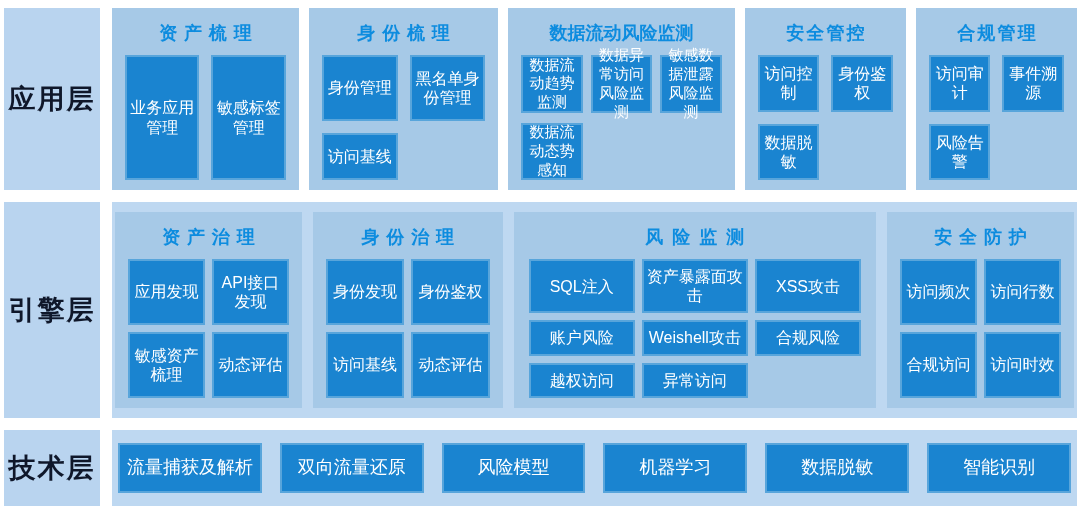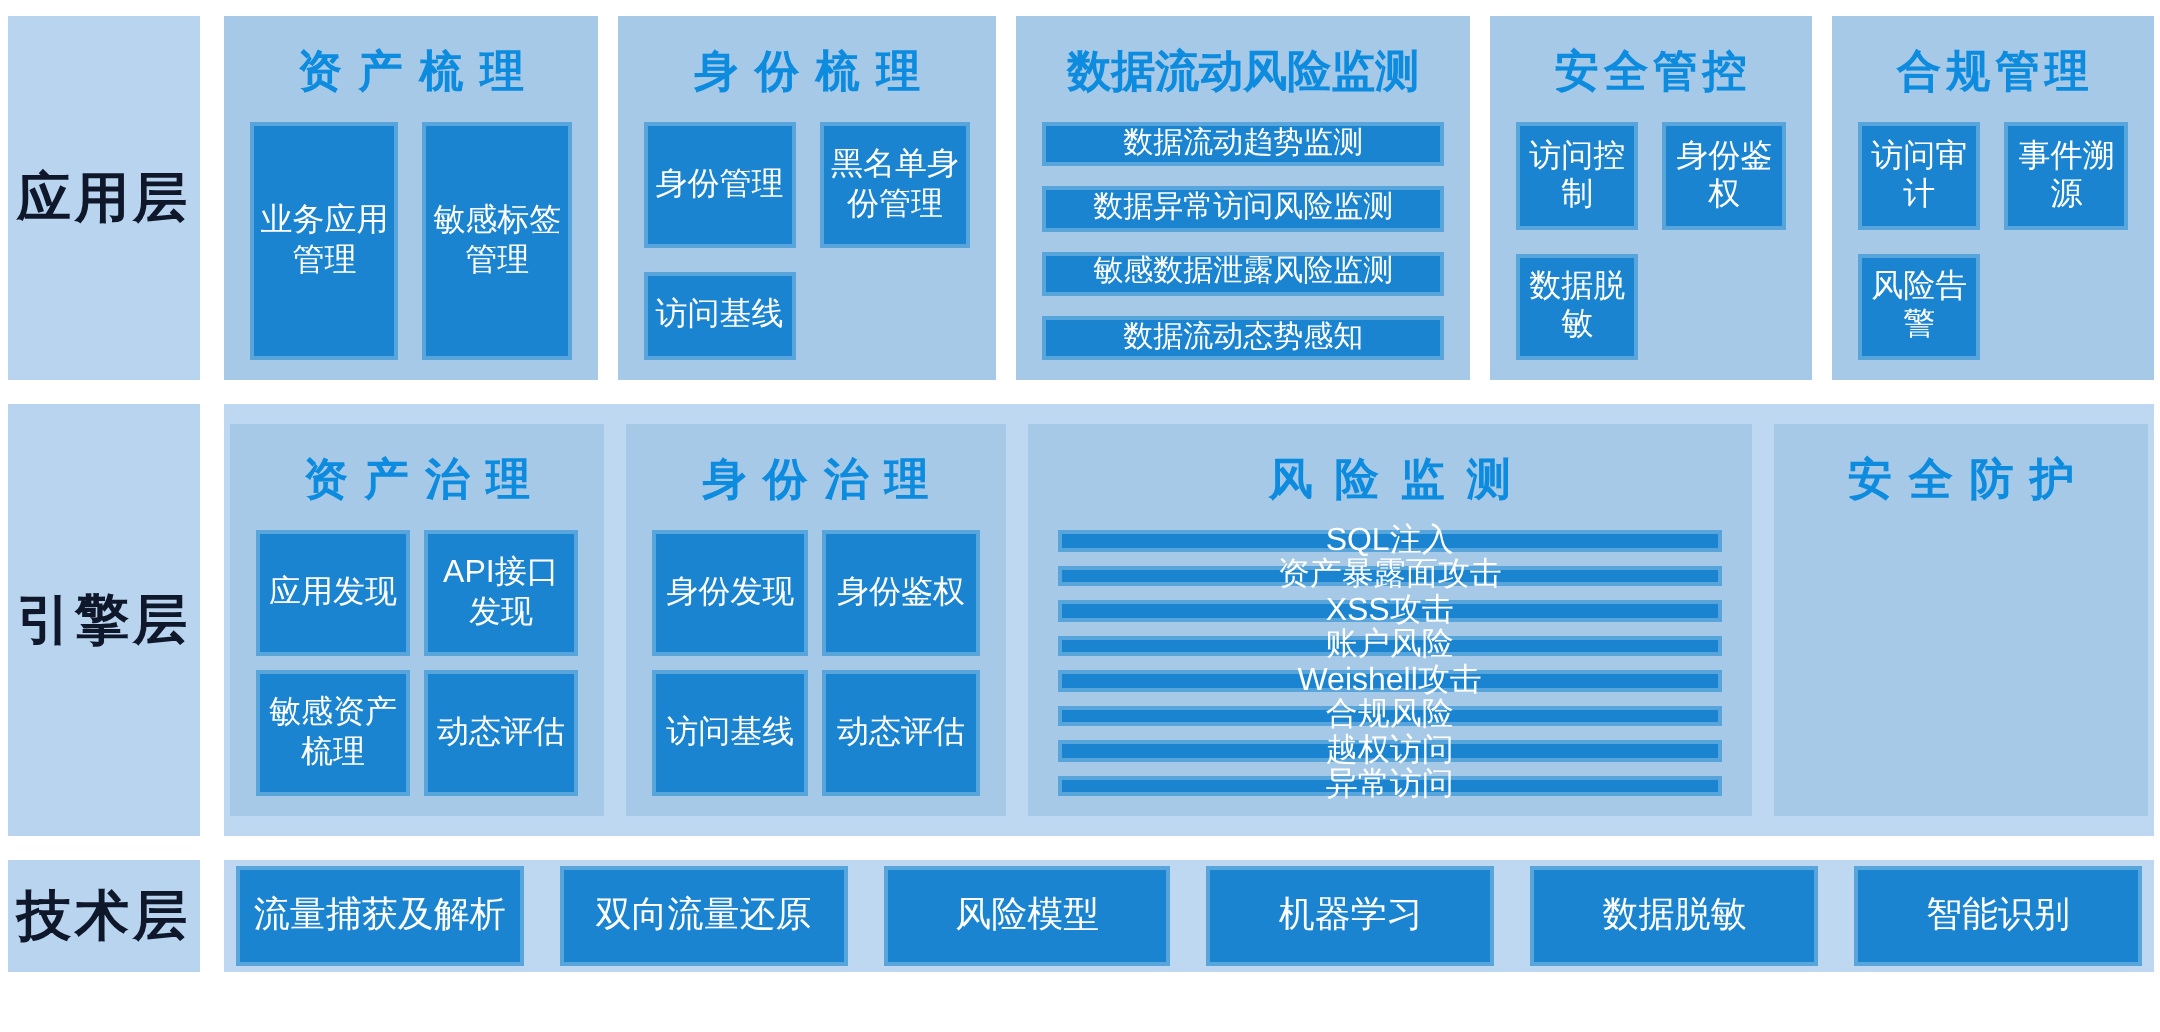--- a/index.html
+++ b/index.html
@@ -4,47 +4,47 @@
 <style>
   html,body{margin:0;padding:0;background:#ffffff;}
   .canvas{
     position:relative;width:1080px;height:516px;background:#ffffff;
     font-family:"Liberation Sans","DejaVu Sans",sans-serif;
     overflow:hidden;
   }
   .layer-row{position:absolute;left:4px;width:1073px;display:flex;gap:12px;}
   .row1{top:8px;height:182px;}
   .row2{top:202px;height:216px;}
-  .row3{top:430px;height:56px;}
+  .row3{top:430px;height:76px;}
 
   .layer-label{
     flex:0 0 96px;background:#b9d4ef;color:#0f172a;
     font-size:27px;font-weight:bold;letter-spacing:2px;
     display:flex;align-items:center;justify-content:center;
   }
 
   .panel-strip{flex:1;display:flex;gap:10px;}
   .container{flex:1;background:#bed8f1;display:flex;gap:11px;padding:10px 3px;}
   .row3 .container{align-items:center;gap:18px;padding:13px 6px;}
 
   .panel{
     background:#a6c9e7;display:flex;flex-direction:column;
     padding:6px 13px 10px;min-width:0;
   }
   .panel-title{
-    margin:7px 0 10px;color:#0d8cdf;font-weight:bold;font-size:22px;
+    margin:7px 0 10px;color:#0d8cdf;font-weight:bold;font-size:18px;
     text-align:center;white-space:nowrap;
   }
   .spread{letter-spacing:.38em;text-indent:.38em;}
   .spread-sm{letter-spacing:.12em;text-indent:.12em;}
   .spread-lg{letter-spacing:.5em;text-indent:.5em;}
 
   .items{flex:1;display:grid;grid-template-columns:1fr 1fr;gap:12px;min-height:0;}
   .row2 .items{gap:7px;}
-  .items.cols-2{grid-template-columns:1fr;}
+  .items.cols-2{grid-template-columns:1fr 1fr 1fr;}
   .grid-risk-top{column-gap:8px;row-gap:10px;}
   .grid-risk-mid{column-gap:24px;row-gap:7px;padding:0 2px;}
 
   .btn{
     background:#1a84d0;border:2px solid #58a5db;color:#ffffff;
     font-size:16px;line-height:1.2;text-align:center;
     display:flex;align-items:center;justify-content:center;
     padding:1px 3px;box-sizing:border-box;min-height:0;
   }
   .grid-risk-top .btn{font-size:15px;line-height:1.25;}
@@ -136,20 +136,26 @@
             <div class="btn">XSS攻击</div>
             <div class="btn">账户风险</div>
             <div class="btn">Weishell攻击</div>
             <div class="btn">合规风险</div>
             <div class="btn">越权访问</div>
             <div class="btn">异常访问</div>
           </div>
       </section>
       <section class="panel p4">
         <h3 class="panel-title spread">安全防护</h3>
+        <div class="items">
+            <div class="btn">访问频次</div>
+            <div class="btn">访问行数</div>
+            <div class="btn">合规访问</div>
+            <div class="btn">访问时效</div>
+          </div>
       </section>
     </div>
   </div>
 
   <div class="layer-row row3">
     <div class="layer-label">技术层</div>
     <div class="container">
         <div class="btn">流量捕获及解析</div>
         <div class="btn">双向流量还原</div>
         <div class="btn">风险模型</div>

